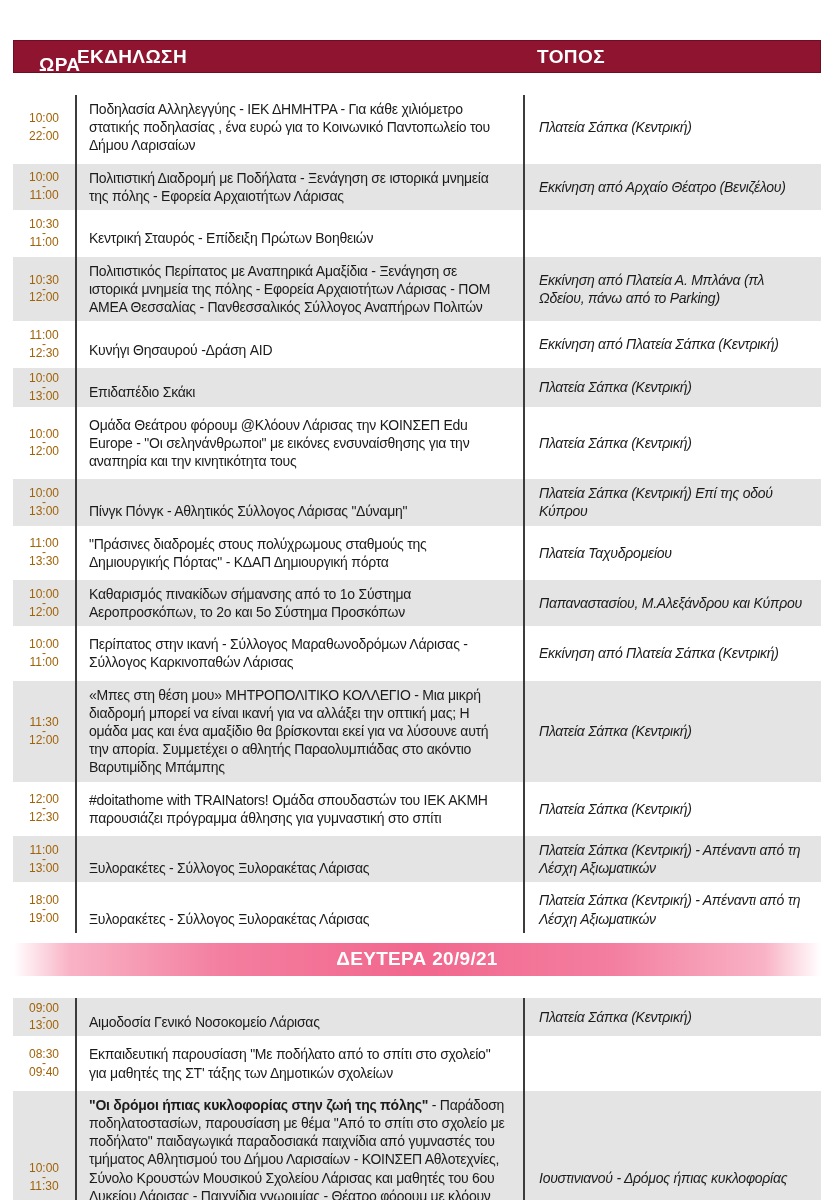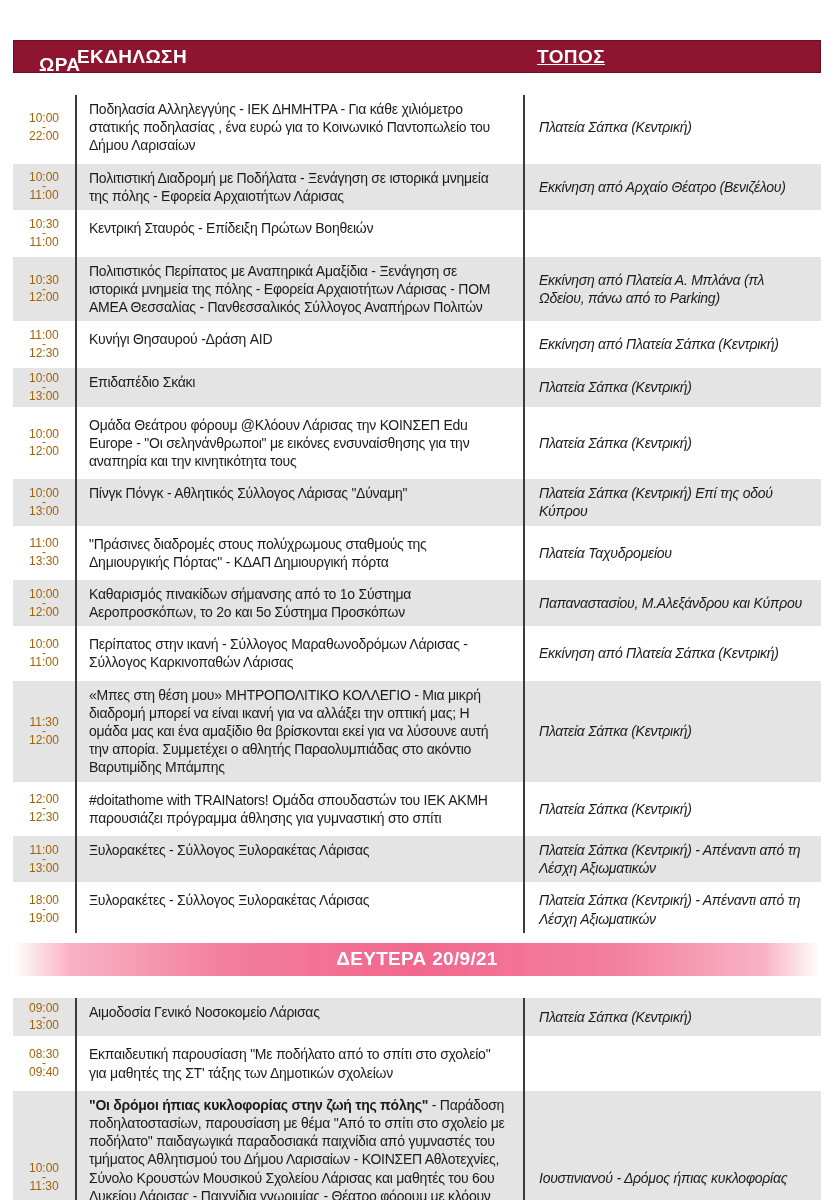--- a/index.html
+++ b/index.html
@@ -24,21 +24,21 @@
     background:#8e142f;
     border:1px solid #6e0e22;
     box-sizing:border-box;
     color:#ffffff;
     font-weight:bold;
     font-size:19px;
     letter-spacing:.4px;
   }
   .colhead .h-time{width:62px;padding-left:25px;box-sizing:border-box;margin-top:16px;}
   .colhead .h-event{width:449px;padding-left:1px;box-sizing:border-box;}
-  .colhead .h-place{width:289px;padding-left:12px;box-sizing:border-box;text-decoration:underline;}
+  .colhead .h-place{width:289px;padding-left:12px;box-sizing:border-box;}
   
   .section{
     position:relative;
     margin-top:22px;
     display:flex;
     flex-direction:column;
     gap:4px;
   }
   .vline{
     position:absolute;
@@ -68,21 +68,21 @@
   .t-dash{line-height:.4;font-size:12px;}
   .cell-event{
     width:448px;
     box-sizing:border-box;
     padding:5px 14px 5px 14px;
     font-size:14px;
     letter-spacing:-0.25px;
     line-height:1.3;
     display:flex;
     flex-direction:column;
-    justify-content:flex-start;
+    justify-content:flex-end;
     flex-shrink:0;
   }
   .cell-place{
     width:290px;
     box-sizing:border-box;
     padding:5px 10px 5px 16px;
     font-size:14px;
     letter-spacing:-0.25px;
     line-height:1.3;
     display:flex;

